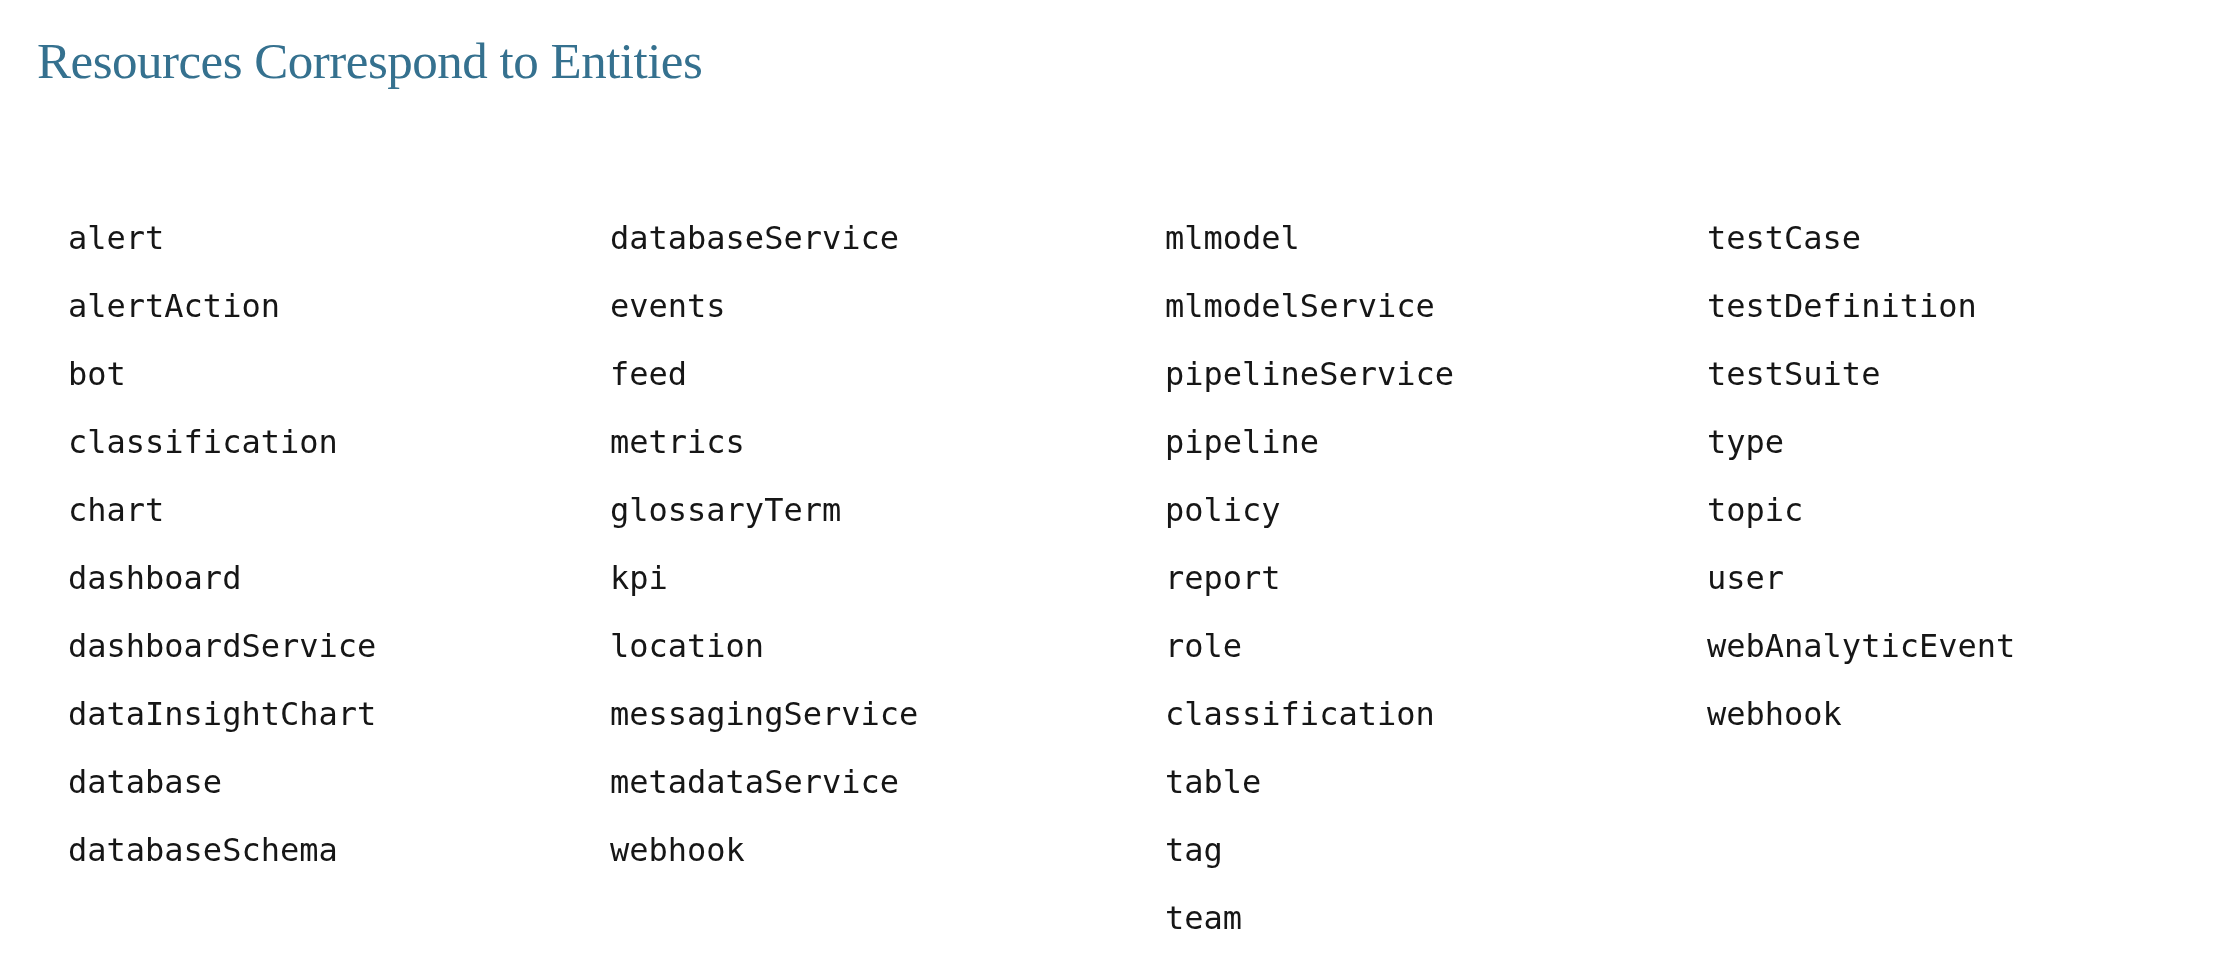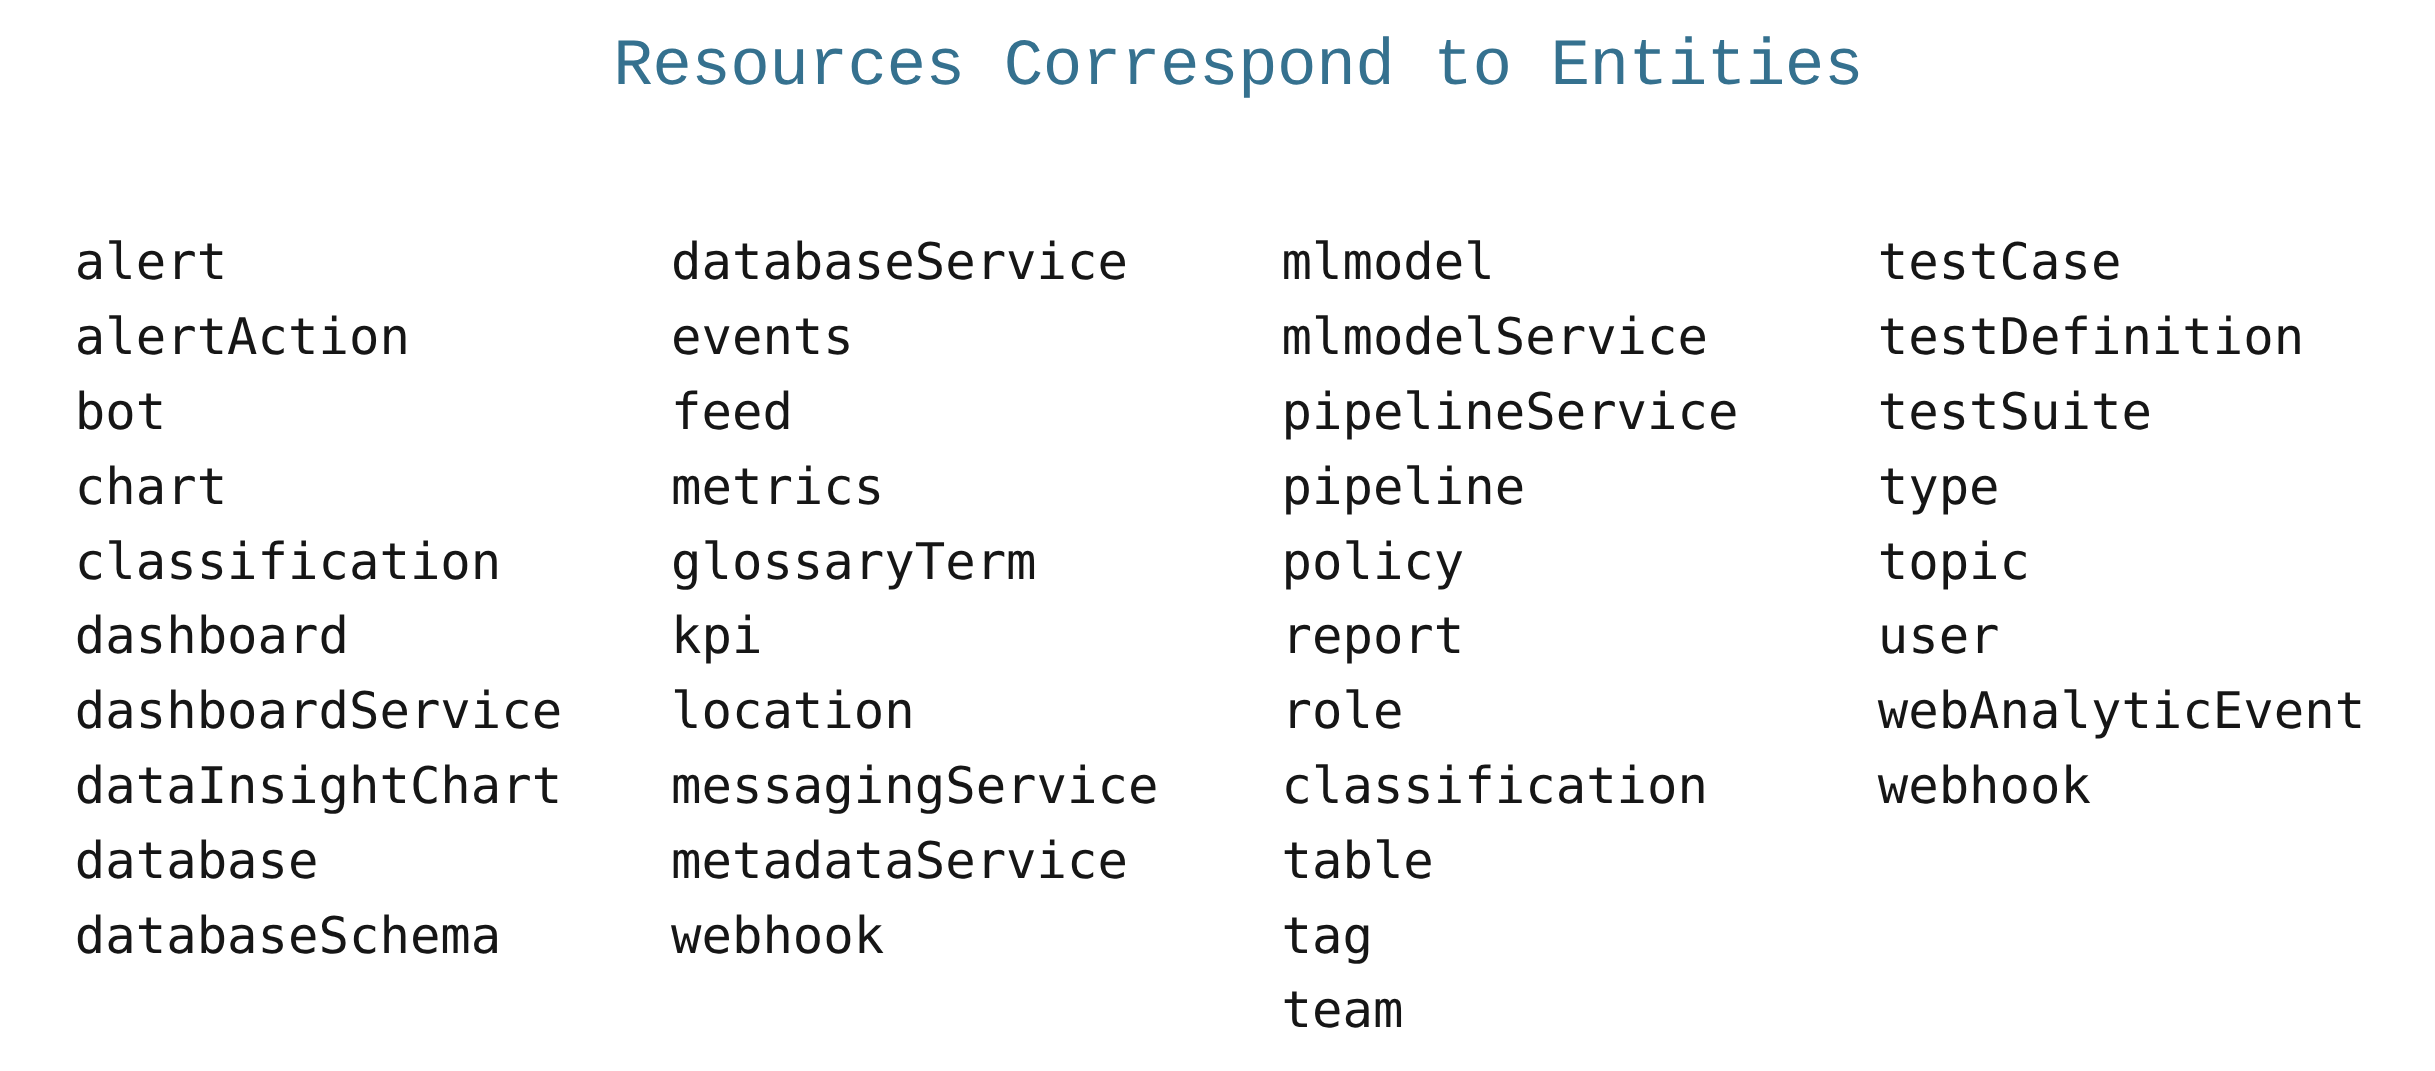--- a/index.html
+++ b/index.html
@@ -14,61 +14,60 @@
     background: var(--color-background);
   }
   body {
     width: 2214px;
     height: 974px;
     overflow: hidden;
     font-family: "Liberation Sans", sans-serif;
   }
   .page-title {
     margin: 18px 0 0 37px;
-    font-family: Liberation Mono, monospace;
-    font-size: 60px;
+    font-family: Liberation Serif, serif;
+    font-size: 51px;
     line-height: 86px;
     font-weight: 500;
     letter-spacing: -0.5px;
     color: var(--color-title);
-    text-align: center;
   }
   .resource-grid {
     display: grid;
     grid-template-columns: 542px 555px 542px auto;
     align-items: start;
     margin-top: 100px;
     padding-left: 68px;
   }
   .resource-column {
     margin: 0;
     padding: 0;
     list-style: none;
   }
   .resource-column li {
     font-family: "DejaVu Sans Mono", "Liberation Mono", monospace;
-    font-size: 46px;
+    font-size: 32px;
     line-height: 68px;
     white-space: pre;
     color: var(--color-text);
   }
 </style>
 </head>
 <body>
 
 <main>
   <h1 class="page-title">Resources Correspond to Entities</h1>
 
   <section class="resource-grid">
     <ul class="resource-column">
         <li>alert</li>
         <li>alertAction</li>
         <li>bot</li>
+        <li>classification</li>
         <li>chart</li>
-        <li>classification</li>
         <li>dashboard</li>
         <li>dashboardService</li>
         <li>dataInsightChart</li>
         <li>database</li>
         <li>databaseSchema</li>
       </ul>
     <ul class="resource-column">
         <li>databaseService</li>
         <li>events</li>
         <li>feed</li>

